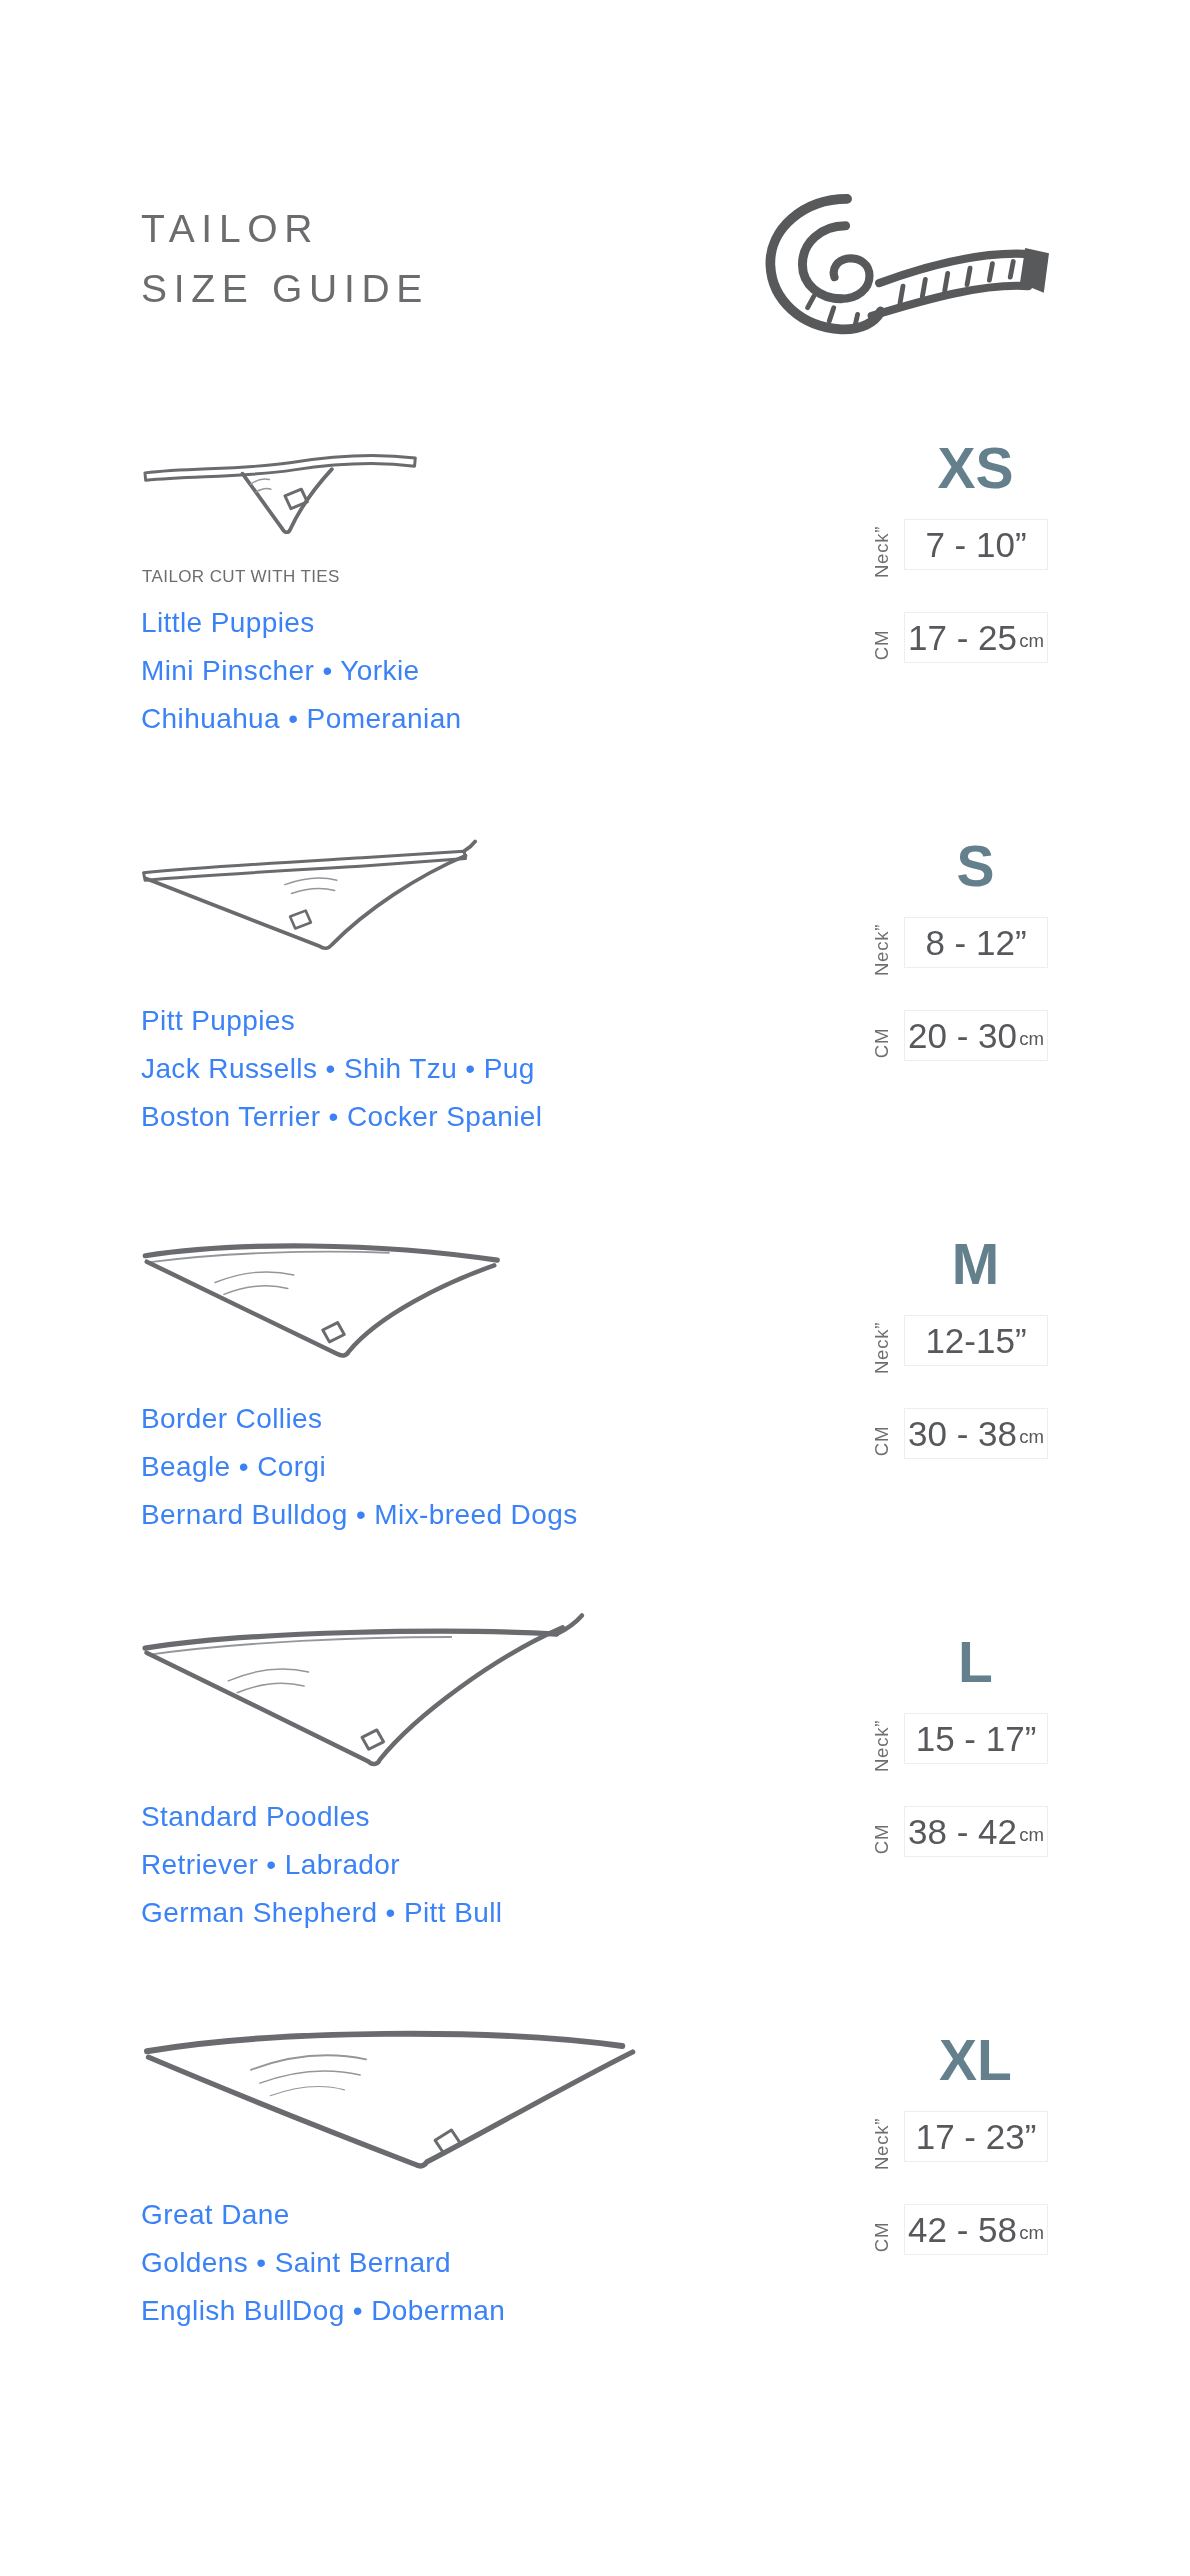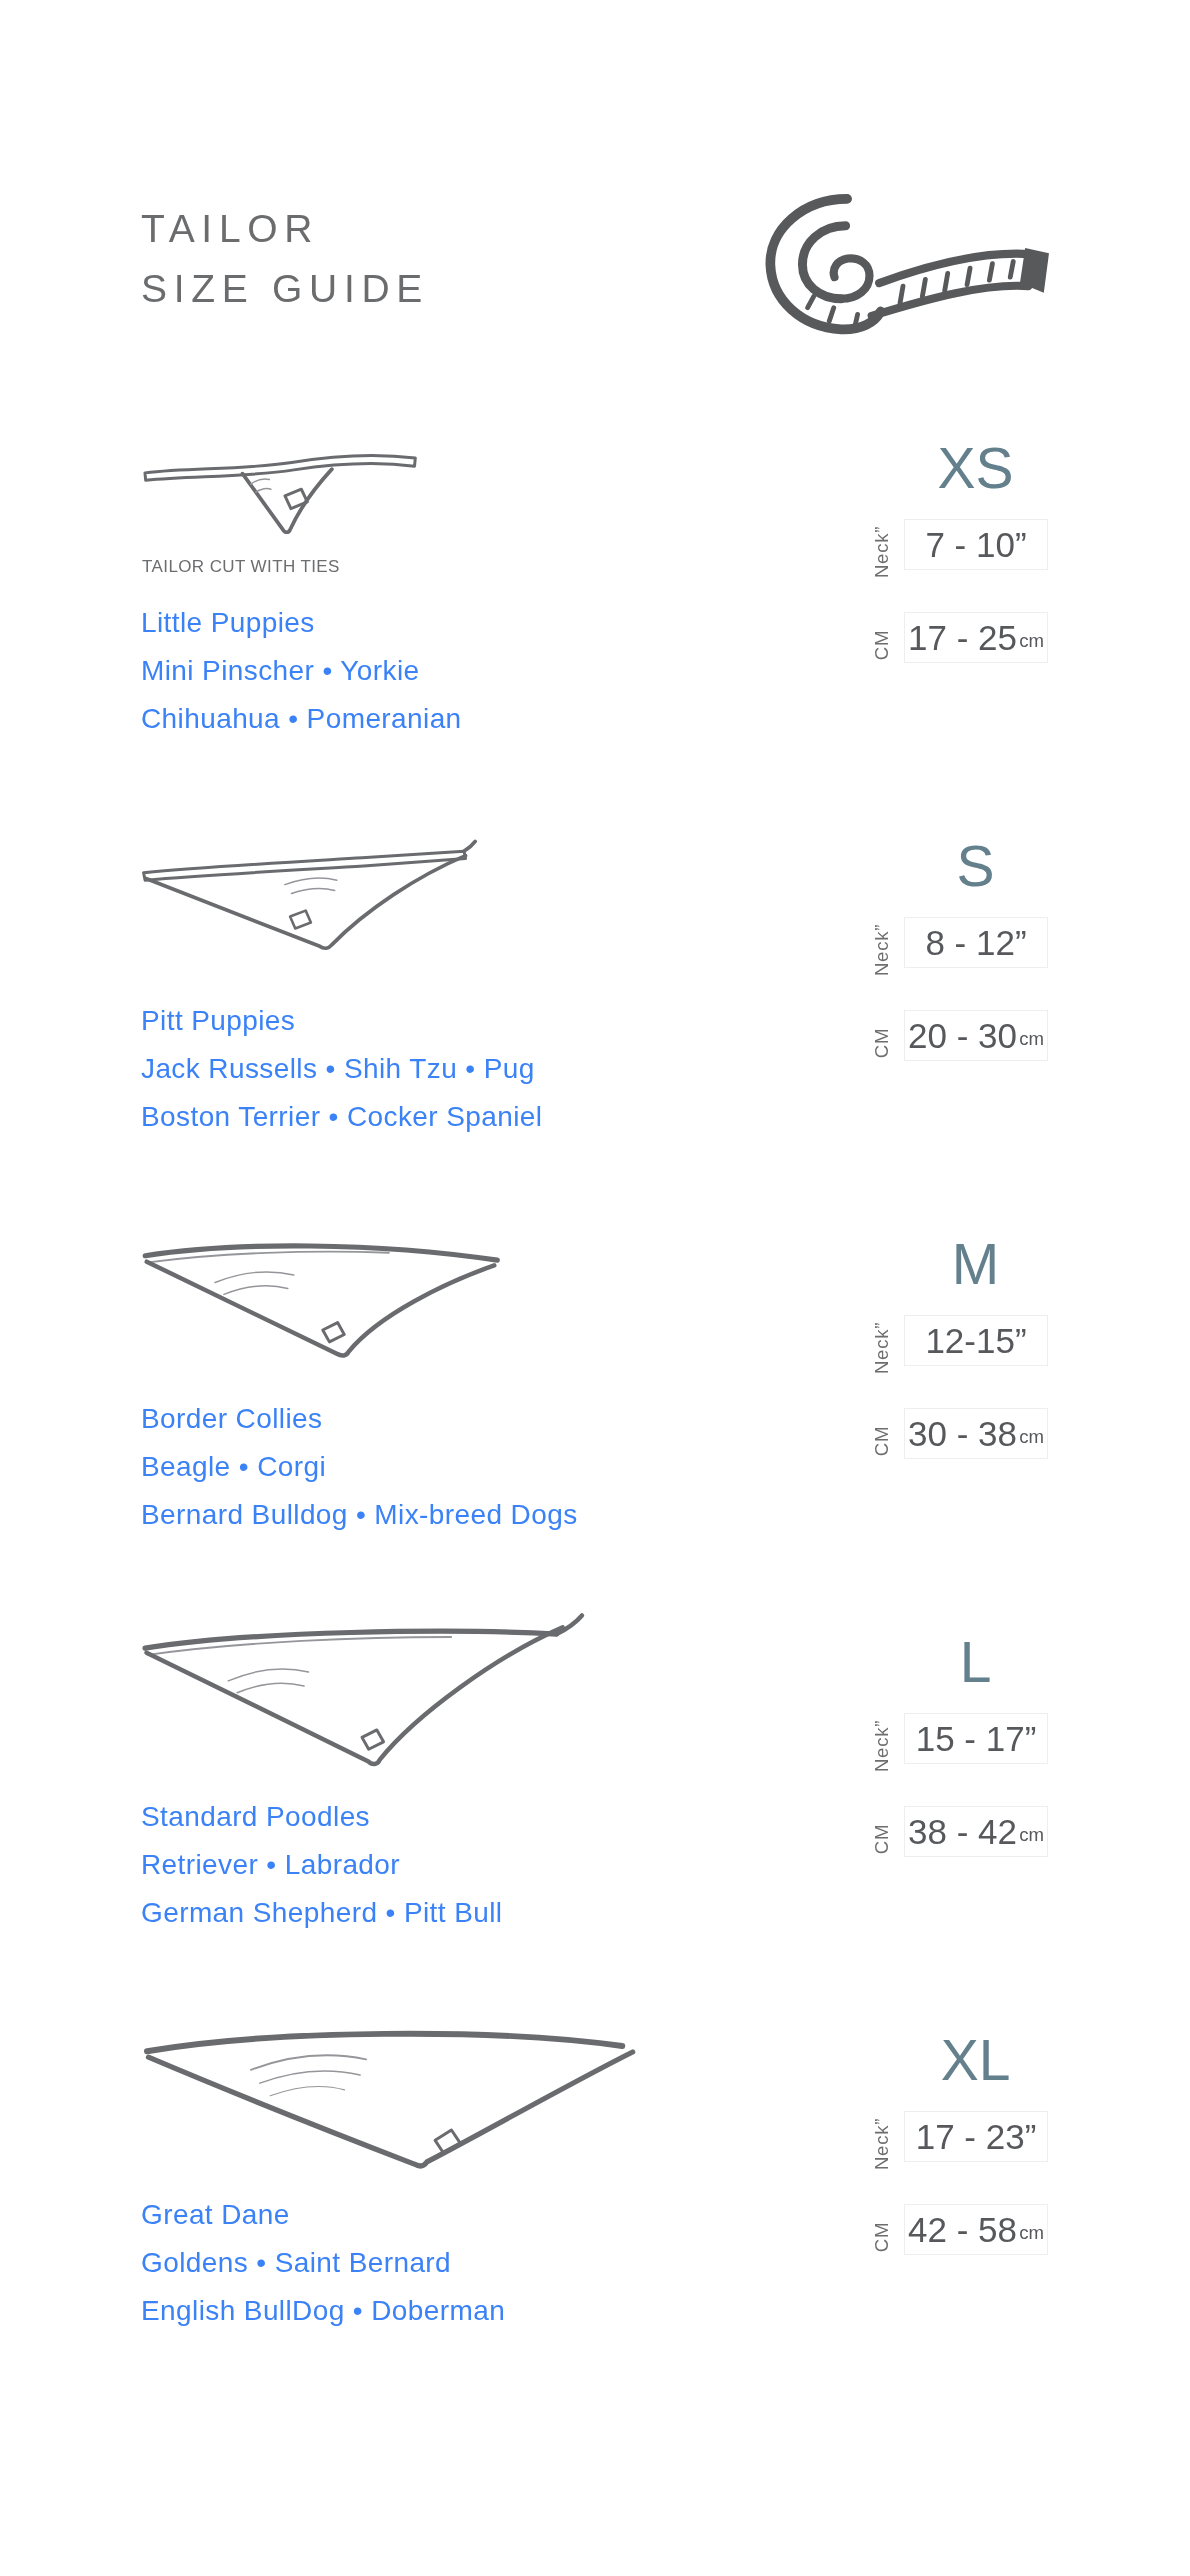--- a/index.html
+++ b/index.html
@@ -2,35 +2,35 @@
 <html style="--accent: #64808d; --ink: #6a6b6e; --tape: #58595b; --text: #4b4c4e; --muted: #6b6c6e; --box-border: #eeeeee;font-size:12px"><head>
 <meta charset="utf-8">
 <style>
   html,body{margin:0;padding:0;background:#fff;}
   .page{position:relative;width:1190px;height:2576px;background:#ffffff;
         font-family:"Liberation Sans",sans-serif;overflow:hidden;}
   .title{position:absolute;left:141px;top:199px;font-size:39px;line-height:60px;
          letter-spacing:6.7px;color:#6b6c6e;font-weight:400;}
   .row{position:absolute;left:0;width:100%;height:260px;}
   .size-letter{position:absolute;left:901px;top:3px;width:149px;text-align:center;
-               font-size:57px;line-height:1;color:var(--accent,#64808d);font-weight:400;}
+               font-size:57px;line-height:1;color:var(--accent,#64808d);font-weight:700;}
   .val-box{position:absolute;left:904px;width:144px;height:51px;border:1.5px solid #eeeeee;
            background:#fff;display:flex;align-items:center;justify-content:center;
            font-size:35px;color:#56585b;box-sizing:border-box;}
   .neck-box{top:82px;}
   .cm-box{top:175px;}
   .unit{font-size:18.6px;align-self:flex-end;margin:0 0 10.4px 2.2px;color:#56585b;}
   .vlabel{position:absolute;left:824px;width:116px;height:22px;line-height:22px;
           transform:rotate(-90deg);text-align:center;font-size:18.6px;color:#6d6e70;
           letter-spacing:0.7px;}
   .vlabel.neck{top:104px;}
   .vlabel.cm{top:197px;}
   .breeds{position:absolute;left:141px;top:162px;font-size:28px;line-height:48px;
           color:#3b82f6;letter-spacing:0.4px;white-space:nowrap;}
-  .note{position:absolute;left:142px;top:120px;font-size:17px;letter-spacing:0.4px;
+  .note{position:absolute;left:142px;top:130px;font-size:17px;letter-spacing:0.4px;
         color:#6c6d6f;}
   svg.drawing{position:absolute;left:139px;overflow:visible;}
   svg.drawing path{stroke:var(--ink,#6a6b6e);fill:none;stroke-linecap:round;stroke-linejoin:round;}
   svg.drawing path.fold{stroke:#95969a;}
   svg.tape{position:absolute;left:757px;top:187px;overflow:visible;}
   svg.tape path{stroke:var(--tape,#58595b);fill:none;stroke-linecap:round;stroke-linejoin:round;}
   svg.tape path.cap{fill:var(--tape,#58595b);stroke:none;}
 </style>
 </head>
 <body>

